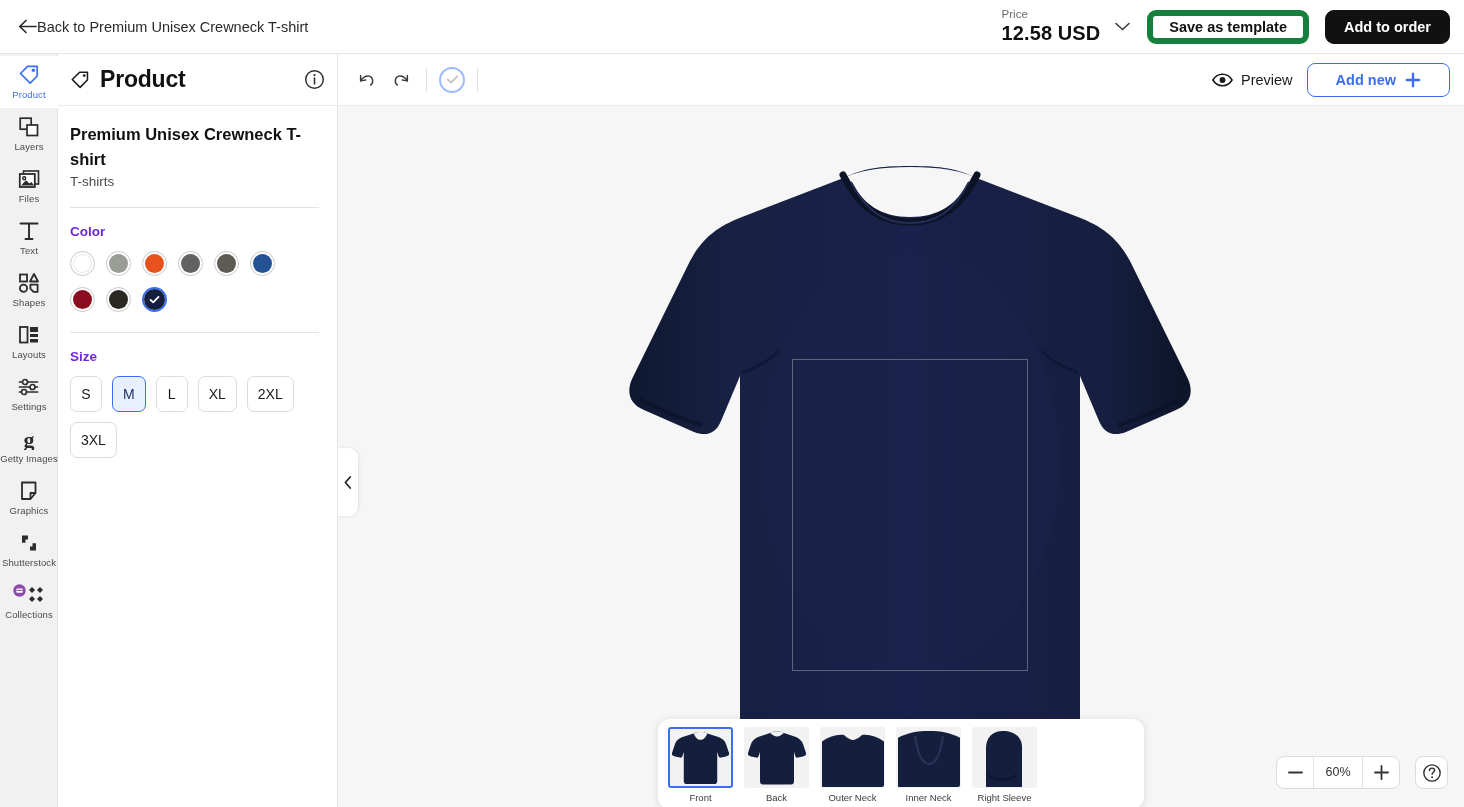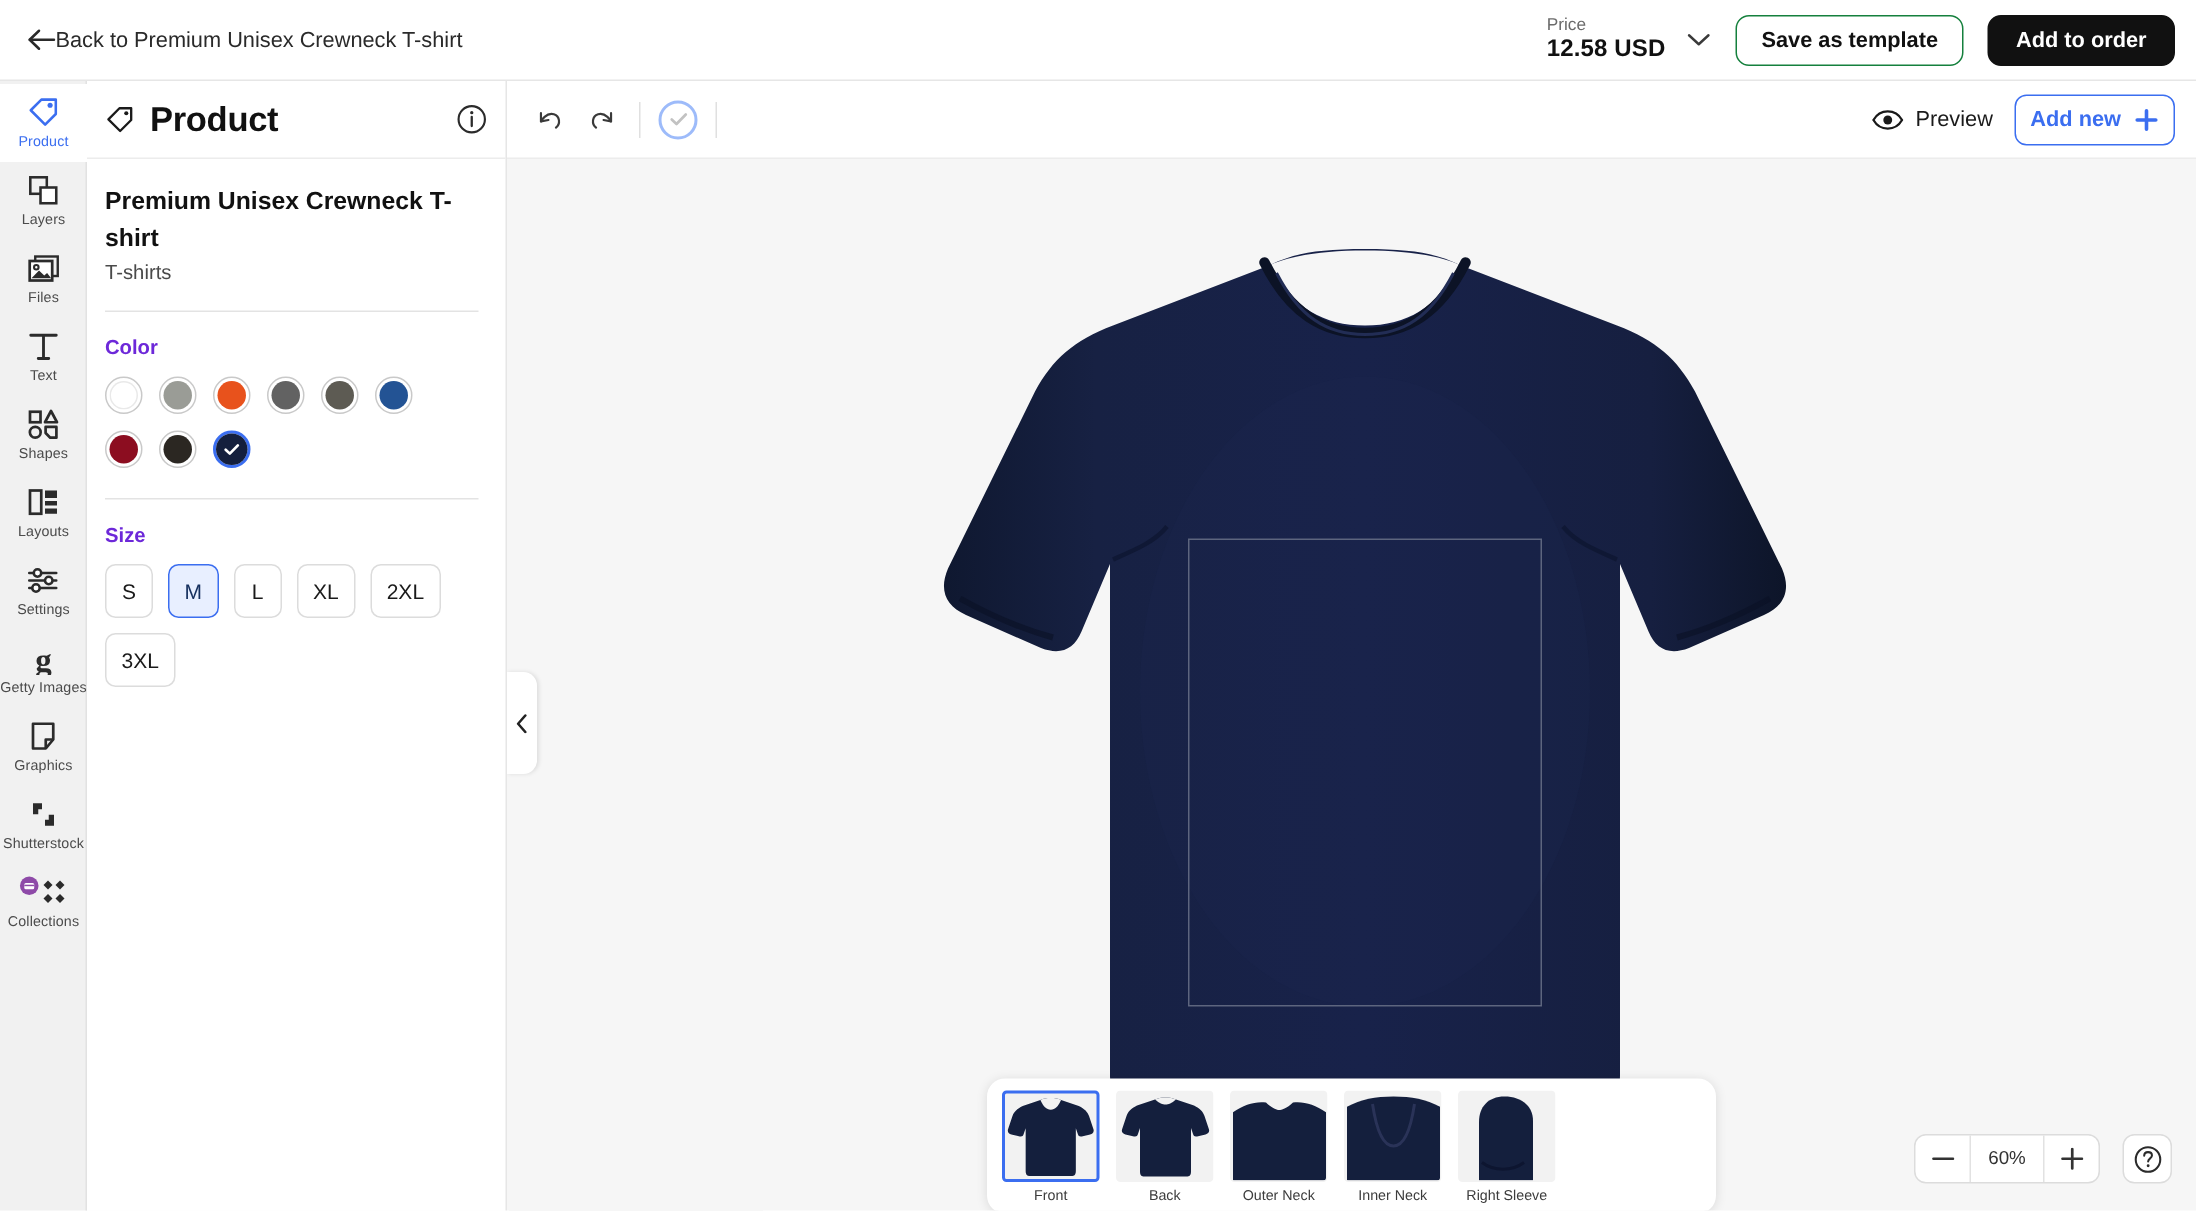--- a/index.html
+++ b/index.html
@@ -24,31 +24,31 @@
     margin-left: 18px; cursor: pointer;
   }
   .back-link .label { font-size: 14.5px; color: #2a2a2a; }
   .topbar-right {
     margin-left: auto; display: flex; align-items: center; gap: 16px;
     margin-right: 14px;
   }
   .price-block { display: flex; align-items: center; gap: 14px; cursor: pointer; }
   .price-col { display: flex; flex-direction: column; line-height: 1.15; }
   .price-label { font-size: 11.5px; color: #6b6b6b; }
-  .price-value { font-size: 16px; font-weight: bold; color: #111; letter-spacing: .1px; }
+  .price-value { font-size: 20px; font-weight: bold; color: #111; letter-spacing: .1px; }
   .chev { color: #3a3a3a; }
   .btn {
     font-family: "Liberation Sans", sans-serif;
     font-size: 14.5px; font-weight: bold;
     border-radius: 9px; cursor: pointer;
     display: flex; align-items: center; justify-content: center;
   }
   .btn-outline {
     height: 34px; padding: 0 16px;
-    background: #fff; color: #111; border: 1px solid #15803d;
+    background: #fff; color: #111; border: 6px solid #15803d;
   }
   .btn-dark {
     height: 34px; padding: 0 18px;
     background: #111111; color: #ffffff; border: 1px solid #111111;
   }
 
   
   .rail {
     position: absolute; top: 54px; left: 0; width: 58px; height: 753px;
     background: #f1f1f1; border-right: 1px solid #e2e2e2;
@@ -127,21 +127,21 @@
   .tool-sep { width: 1px; height: 24px; background: #e0e0e0; margin: 0 8px; }
   .saved-dot {
     width: 26px; height: 26px; border-radius: 50%;
     border: 2px solid #9dbbfa; background: #fff;
     display: flex; align-items: center; justify-content: center;
     color: #b9b9b9;
   }
   .toolbar-right { margin-left: auto; display: flex; align-items: center; gap: 14px; }
   .preview-link { display: flex; align-items: center; gap: 8px; cursor: pointer; font-size: 14.5px; color: #1a1a1a; }
   .btn-addnew {
-    height: 34px; padding: 0 10px; gap: 9px;
+    height: 34px; padding: 0 28px; gap: 9px;
     background: #fff; color: #3b6ef0; border: 1px solid #3b6ef0;
     border-radius: 8px; font-size: 14.5px; font-weight: bold;
     display: flex; align-items: center; cursor: pointer;
     font-family: "Liberation Sans", sans-serif;
   }
 
   
   .canvas {
     position: relative; width: 1126px; height: 701px;
     background: #f6f6f6; overflow: hidden;

